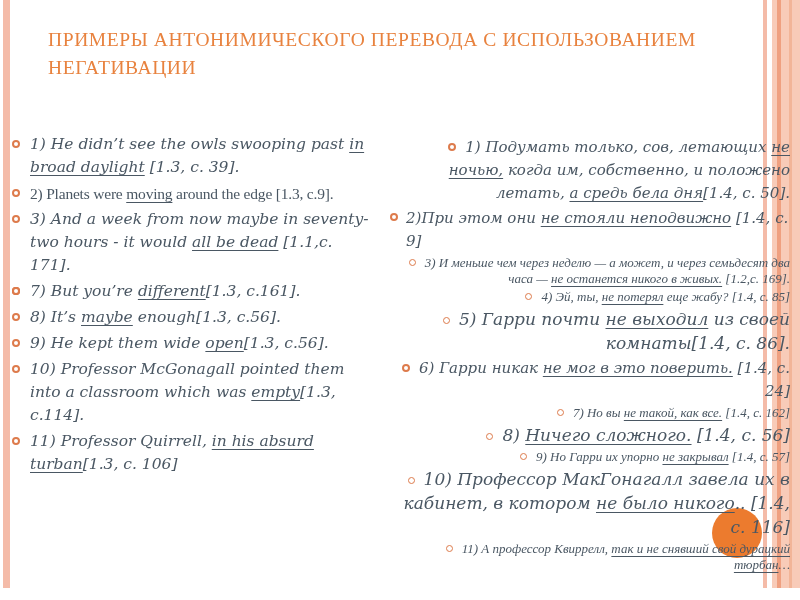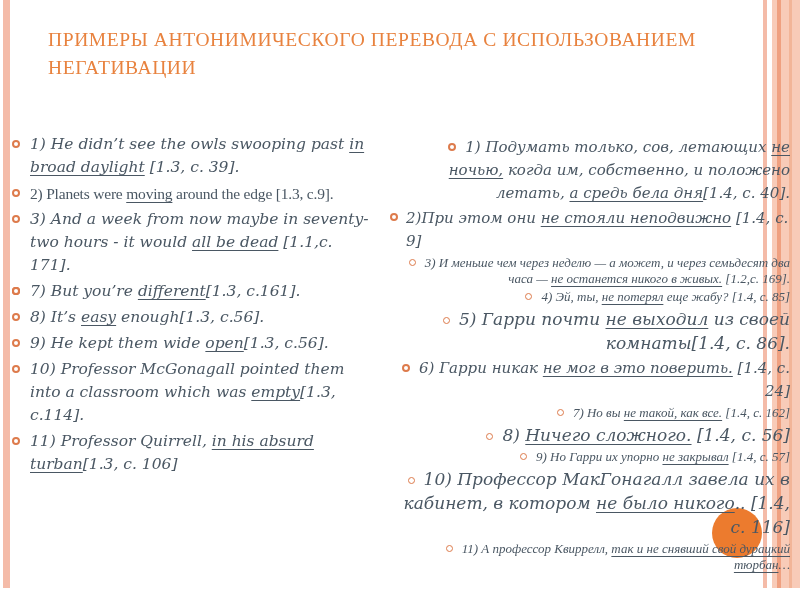--- a/index.html
+++ b/index.html
@@ -64,27 +64,27 @@
 
   <h1 class="title">ПРИМЕРЫ АНТОНИМИЧЕСКОГО ПЕРЕВОДА С ИСПОЛЬЗОВАНИЕМ НЕГАТИВАЦИИ</h1>
 
   <div class="col col-left">
       <div class="item lvl1"><span class="bullet"></span><span class="txt"><span>1) He didn’t see the owls swooping past </span><span class="u">in broad daylight</span><span> [1.3, с. 39].</span></span></div>
       <div class="item lvl1 sans"><span class="bullet"></span><span class="txt"><span>2) Planets were </span><span class="u">moving</span><span> around the edge [1.3, с.9].</span></span></div>
       <div class="item lvl1"><span class="bullet"></span><span class="txt"><span>3) And a week from now maybe in seventy-two hours - it would </span><span class="u">all be dead</span><span> [1.1,с. 171].</span></span></div>
       <div class="item lvl1"><span class="bullet"></span></div>
       <div class="item lvl1"><span class="bullet"></span></div>
       <div class="item lvl1"><span class="bullet"></span><span class="txt"><span>7) But you’re </span><span class="u">different</span><span>[1.3, с.161].</span></span></div>
-      <div class="item lvl1"><span class="bullet"></span><span class="txt"><span>8) It’s </span><span class="u">easy</span><span> enough[1.3, с.56].</span></span></div>
+      <div class="item lvl1"><span class="bullet"></span><span class="txt"><span>8) It’s </span><span class="u">maybe</span><span> enough[1.3, с.56].</span></span></div>
       <div class="item lvl1"><span class="bullet"></span><span class="txt"><span>9) He kept them wide </span><span class="u">open</span><span>[1.3, с.56].</span></span></div>
       <div class="item lvl1"><span class="bullet"></span><span class="txt"><span>10) Professor McGonagall pointed them into a classroom which was </span><span class="u">empty</span><span>[1.3, с.114].</span></span></div>
       <div class="item lvl1"><span class="bullet"></span><span class="txt"><span>11) Professor Quirrell, </span><span class="u">in his absurd turban</span><span>[1.3, с. 106]</span></span></div>
     </div>
   <div class="col col-right">
-      <div class="item lvl1"><span class="bullet"></span><span class="txt"><span>1) Подумать только, сов, летающих </span><span class="u">не ночью,</span><span> когда им, собственно, и положено летать, </span><span class="u">а средь бела дня</span><span>[1.4, с. 40].</span></span></div>
+      <div class="item lvl1"><span class="bullet"></span><span class="txt"><span>1) Подумать только, сов, летающих </span><span class="u">не ночью,</span><span> когда им, собственно, и положено летать, </span><span class="u">а средь бела дня</span><span>[1.4, с. 50].</span></span></div>
       <div class="item lvl1 align-left"><span class="bullet"></span><span class="txt"><span>2)При этом они </span><span class="u">не стояли неподвижно</span><span> [1.4, с. 9]</span></span></div>
       <div class="item lvl2"><span class="bullet"></span><span class="txt"><span>3) И меньше чем через неделю — а может, и через семьдесят два часа — </span><span class="u">не останется никого в живых.</span><span> [1.2,с. 169].</span></span></div>
       <div class="item lvl2"><span class="bullet"></span><span class="txt"><span>4) Эй, ты, </span><span class="u">не потерял</span><span> еще жабу? [1.4, с. 85]</span></span></div>
       <div class="item lvl3"><span class="bullet"></span><span class="txt"><span>5) Гарри почти </span><span class="u">не выходил</span><span> из своей комнаты[1.4, с. 86].</span></span></div>
       <div class="item lvl1"><span class="bullet"></span><span class="txt"><span>6) Гарри никак </span><span class="u">не мог в это поверить.</span><span> [1.4, с. 24]</span></span></div>
       <div class="item lvl2"><span class="bullet"></span><span class="txt"><span>7) Но вы </span><span class="u">не такой, как все.</span><span> [1.4, с. 162]</span></span></div>
       <div class="item lvl3"><span class="bullet"></span><span class="txt"><span>8) </span><span class="u">Ничего сложного.</span><span> [1.4, с. 56]</span></span></div>
       <div class="item lvl2"><span class="bullet"></span><span class="txt"><span>9) Но Гарри их упорно </span><span class="u">не закрывал</span><span> [1.4, с. 57]</span></span></div>
       <div class="item lvl3"><span class="bullet"></span><span class="txt"><span>10) Профессор МакГонагалл завела их в кабинет, в котором </span><span class="u">не было никого</span><span>.. [1.4, с. 116]</span></span></div>
       <div class="item lvl2"><span class="bullet"></span><span class="txt"><span>11) А профессор Квиррелл, </span><span class="u">так и не снявший свой дурацкий тюрбан</span><span>…</span></span></div>

